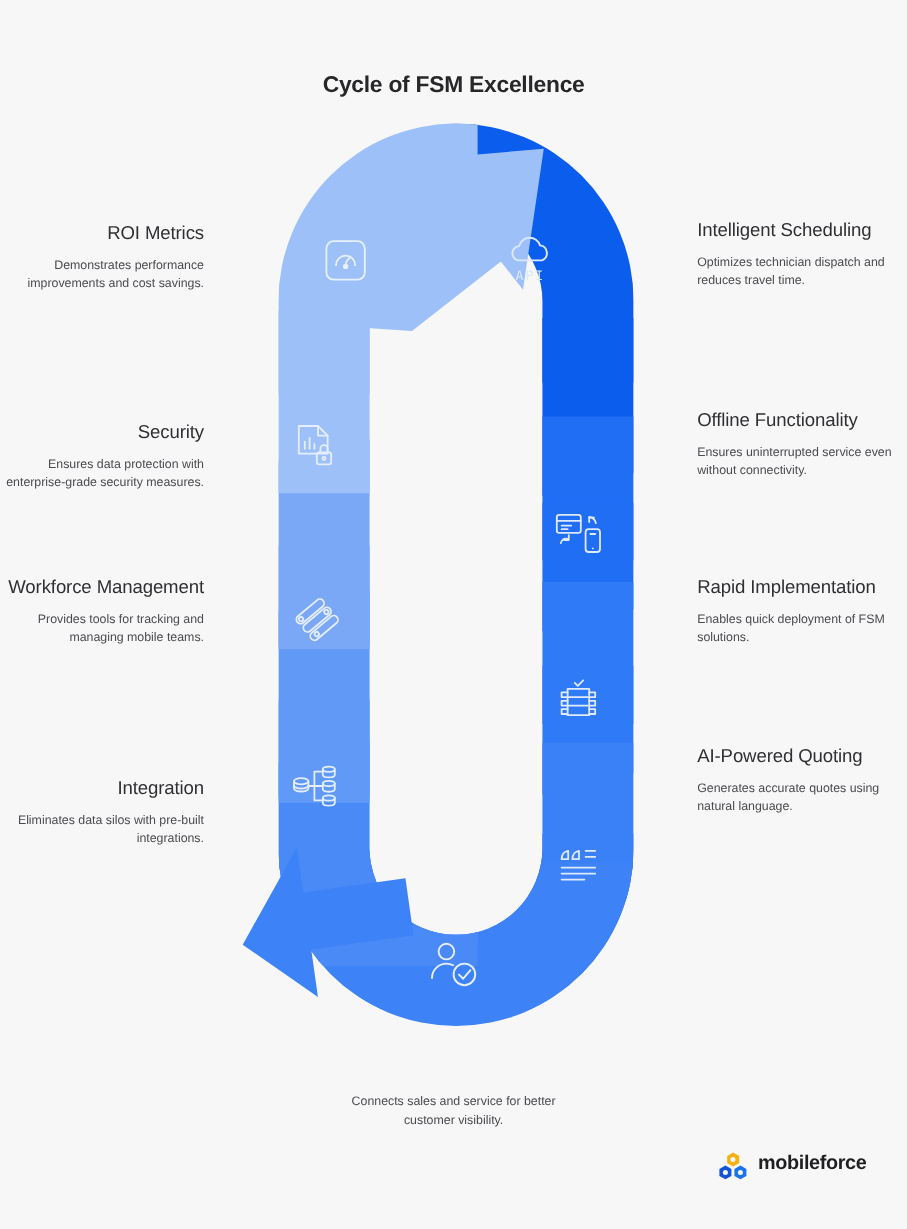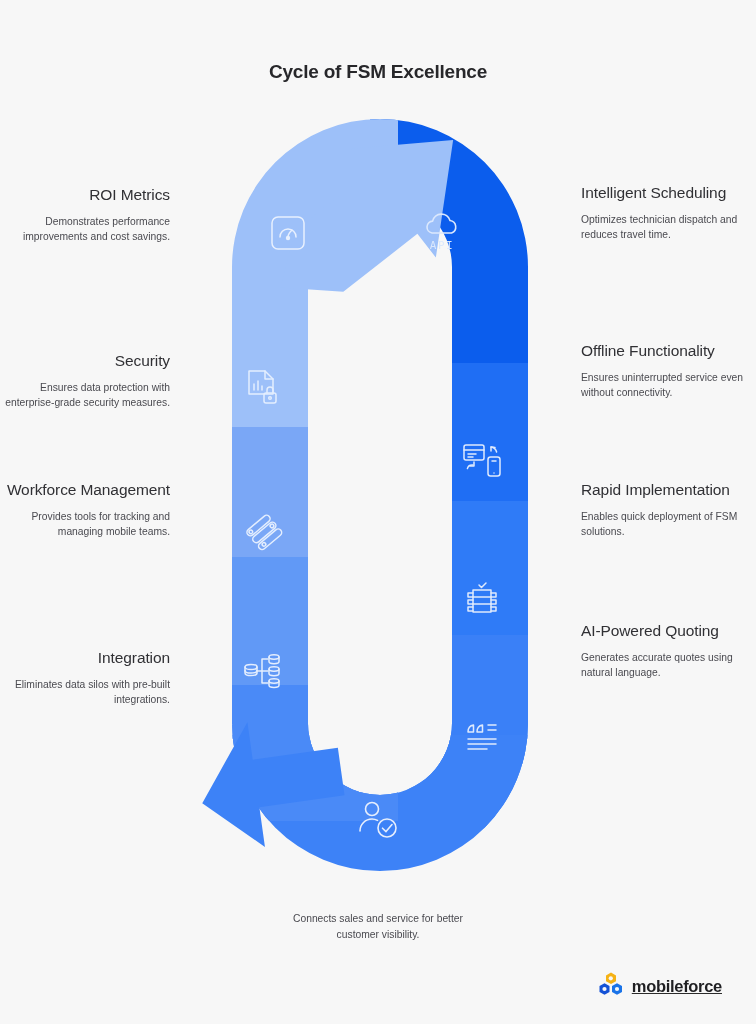--- a/index.html
+++ b/index.html
@@ -17,21 +17,21 @@
   
   .title{
     position:absolute; left:0; right:0; top:36px;
     text-align:center;
     font-size:19px; font-weight:700; letter-spacing:-0.2px;
     color:#27272a;
   }
 
   
   .diagram{
-    position:absolute; left:190px; top:80px;
+    position:absolute; left:190px; top:64px;
     width:380px; height:780px;
   }
   .diagram svg{ display:block; width:380px; height:780px; overflow:visible;}
 
   
   .ico{
     position:absolute;
     width:48px; height:48px;
     pointer-events:none;
   }
@@ -64,22 +64,22 @@
   
   #lbl-scheduling { top:158px; }
   #lbl-offline    { top:316px; }
   #lbl-rapid      { top:455px; }
   #lbl-quoting    { top:596px; }
   
   #lbl-unified    { top:876px; }
 
   
   .logo{
-    position:absolute; right:34px; bottom:28px;
-    display:flex; align-items:flex-end; gap:8px;text-decoration:underline;
+    position:absolute; right:34px; bottom:40px;
+    display:flex; align-items:flex-start; gap:8px;
   }
   .logo .mark{ width:26px; height:24px; display:block; }
   .logo .wordmark{
     font-size:16.5px; font-weight:700; color:#1f1f22;
     letter-spacing:-0.3px;
   }
 </style>
 </head>
 <body>
 

